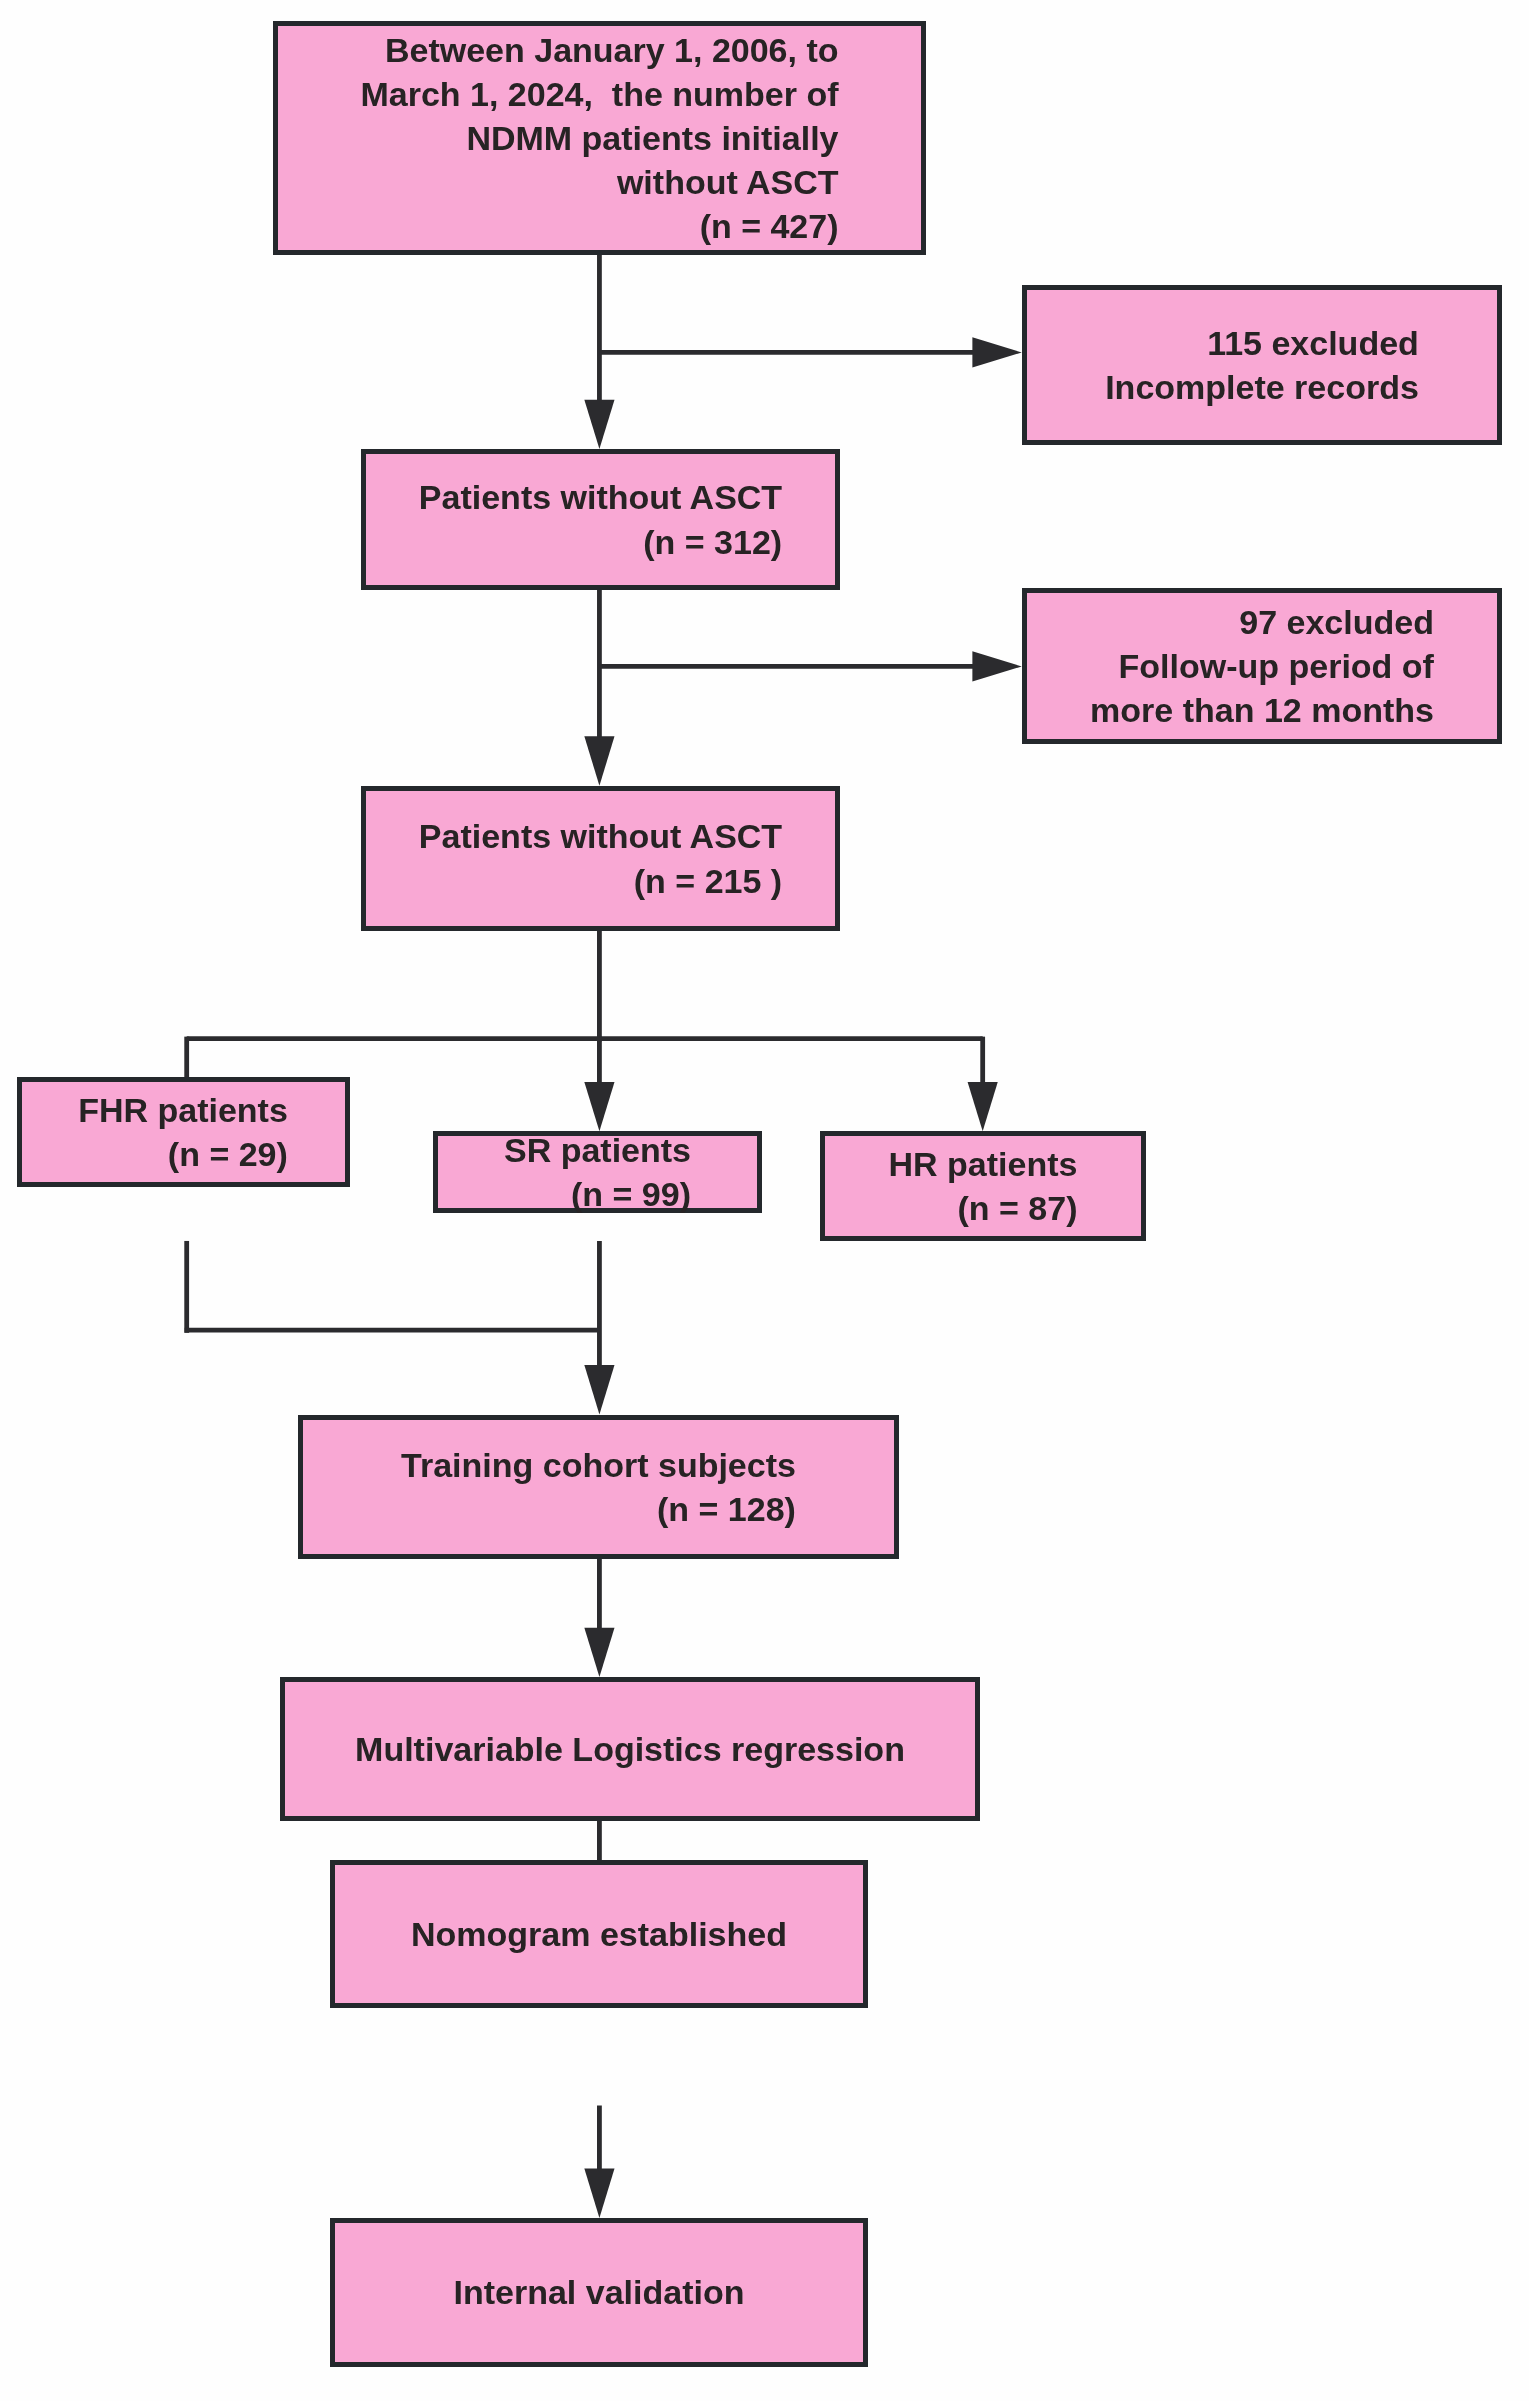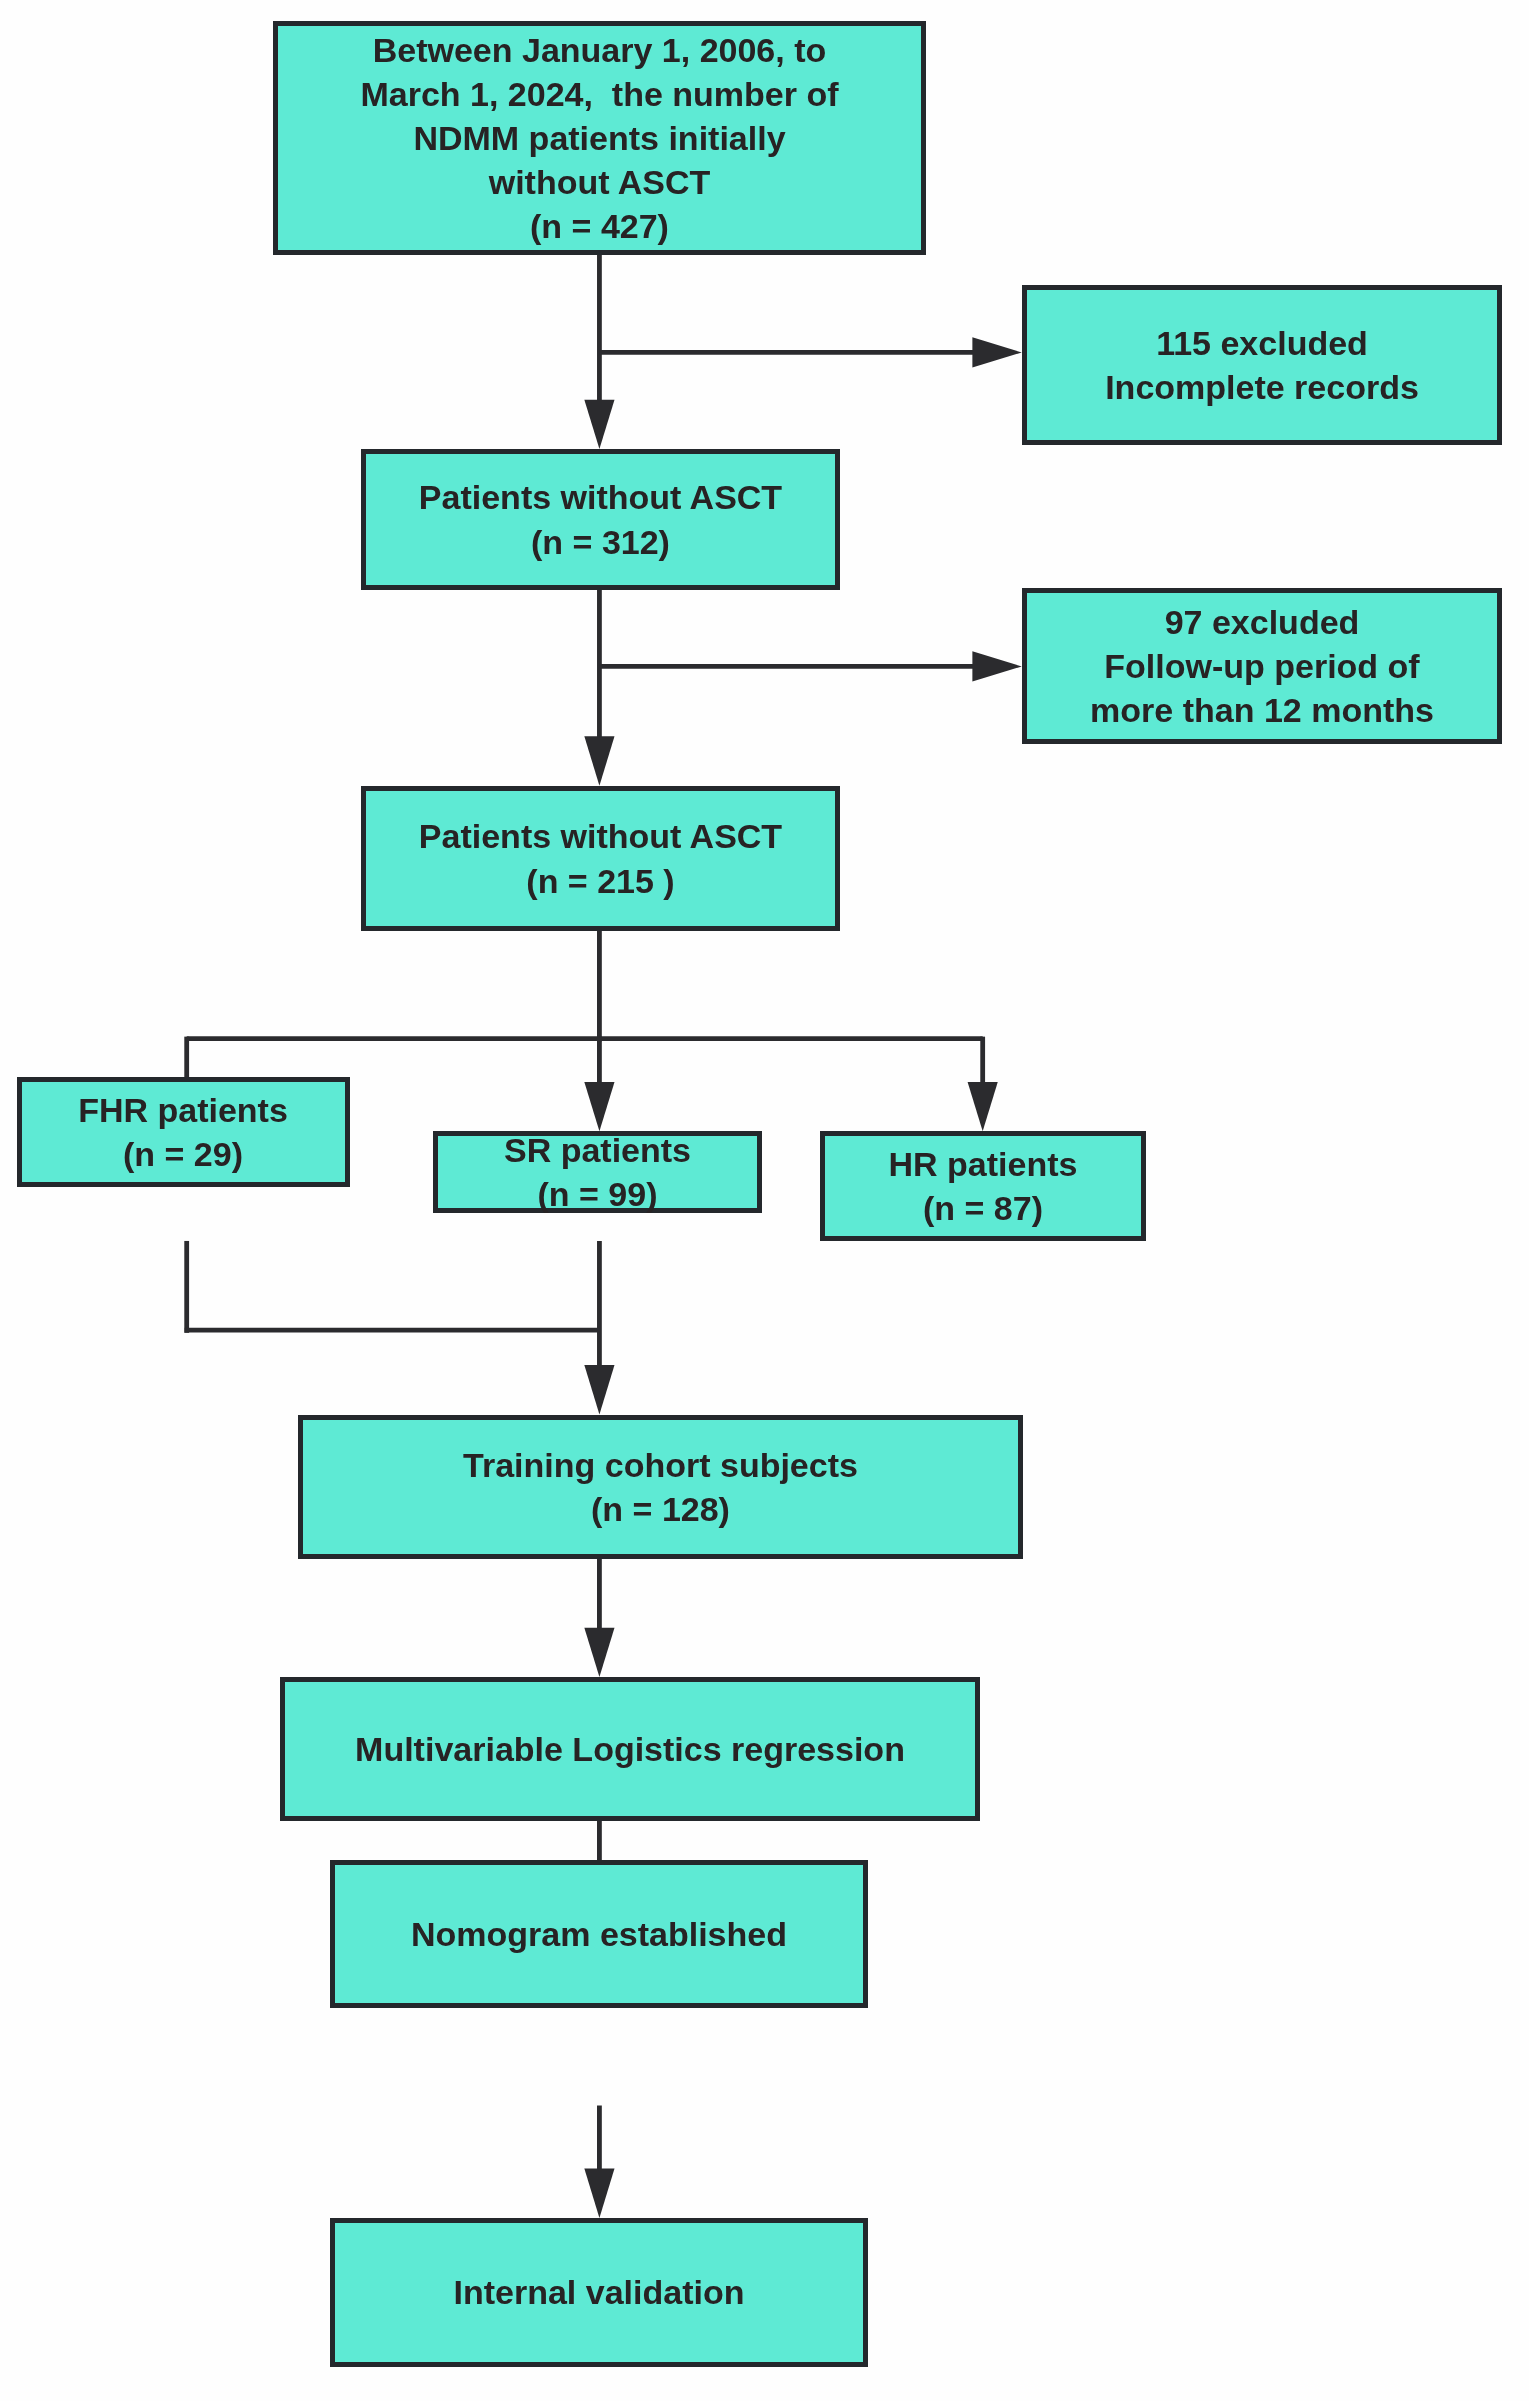--- a/index.html
+++ b/index.html
@@ -12,30 +12,30 @@
     overflow: hidden;
   }
   svg.connectors {
     position: absolute;
     left: 0; top: 0;
     width: 1530px; height: 2401px;
   }
   .node {
     position: absolute;
     box-sizing: border-box;
-    background: #5eead4;
+    background: #f9a8d4;
     border: 5.5px solid #24282c;
     color: #272324;
     font-weight: bold;
     font-size: 34px;
     line-height: 1.3;
     display: flex;
     align-items: center;
     justify-content: center;
-    text-align: center;
+    text-align: right;
     white-space: pre-line;
     padding: 4.1px 6.9px;
   }
 </style>
 </head>
 <body>
 
 <div class="canvas">
 
   <svg class="connectors" viewBox="0 0 2231 3502" aria-hidden="true">
@@ -92,21 +92,21 @@
 
   <div class="node" style="left:16.5px; top:1077px; width:333px; height:110px;">FHR patients
 (n = 29)</div>
 
   <div class="node" style="left:433px; top:1131px; width:329px; height:82px;">SR patients
 (n = 99)</div>
 
   <div class="node" style="left:820px; top:1131px; width:326px; height:110px;">HR patients
 (n = 87)</div>
 
-  <div class="node" style="left:298px; top:1415px; width:725px; height:144px;">Training cohort subjects
+  <div class="node" style="left:298px; top:1415px; width:601px; height:144px;">Training cohort subjects
 (n = 128)</div>
 
   <div class="node" style="left:248px; top:1677px; width:700px; height:144px;margin-left:32px;">Multivariable Logistics regression</div>
 
   <div class="node" style="left:330px; top:1860px; width:538px; height:148px;">Nomogram established</div>
 
   <div class="node" style="left:330px; top:2218px; width:538px; height:149px;">Internal validation</div>
 
 </div>
 

